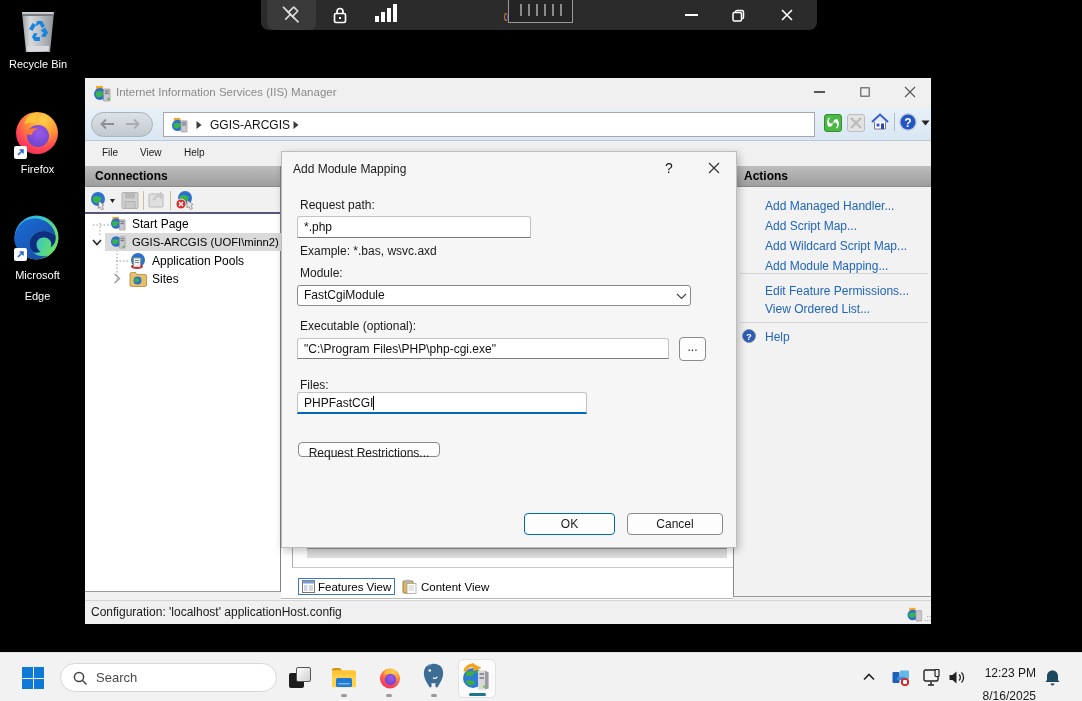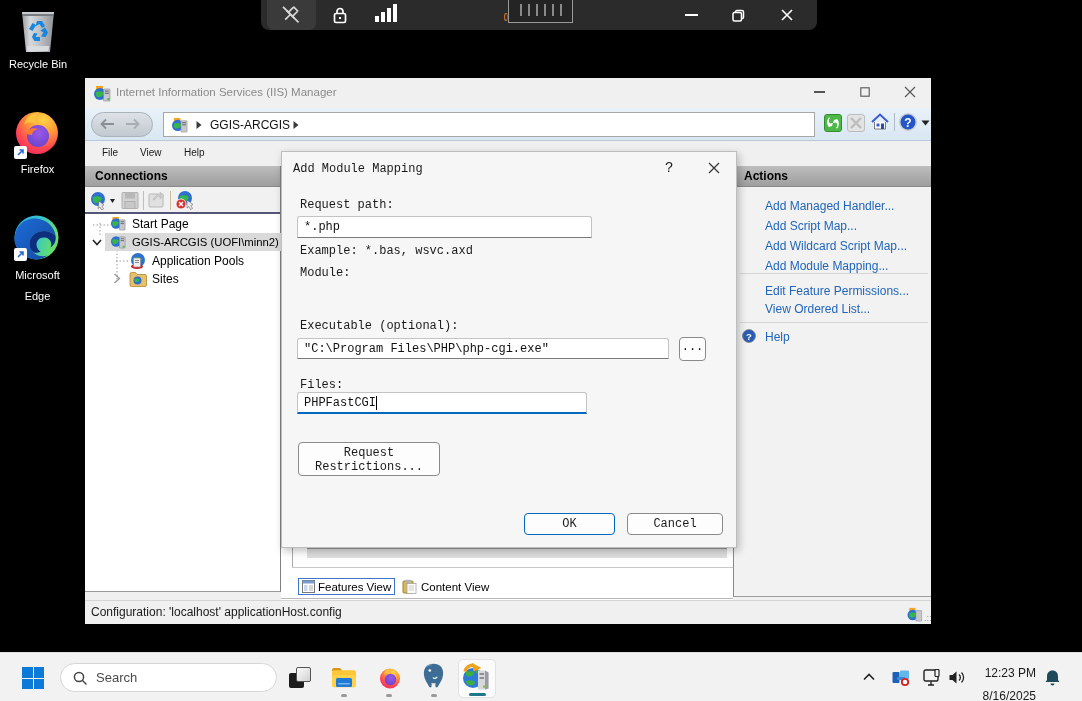--- a/index.html
+++ b/index.html
@@ -42,21 +42,21 @@
 .panelhdr { position:absolute; left:0; top:0; width:100%; height:21px;
   background:linear-gradient(#bdbdbd,#9e9e9e); border-bottom:1px solid #8a8a8a;
   font-size:12px; font-weight:bold; color:#000; padding:3px 0 0 10px; }
 #conntools { left:0; top:21px; width:195px; height:27px; background:#f1f1f1;
   border-bottom:2px solid #55557a; }
 .treerow { position:absolute; left:0; width:195px; height:18px; font-size:12px;
   color:#000; white-space:nowrap; }
 
 
 #dlg { left:281px; top:151px; width:456px; height:397px; background:#f6f6f6;
-  border:1px solid #bdbdbd; box-shadow:2px 3px 8px rgba(0,0,0,0.25);font-family:Liberation Mono, monospace; }
+  border:1px solid #bdbdbd; box-shadow:2px 3px 8px rgba(0,0,0,0.25); }
 #dlg .lbl { position:absolute; font-size:12px; color:#1a1a1a; }
 .tbox { position:absolute; background:#fff; border:1px solid #c3c3c3;
   border-bottom:1px solid #7a7a7a; border-radius:3px 3px 0 0; font-size:12px;
   color:#111; padding:3px 0 0 6px; }
 .combo { position:absolute; background:#fff; border:1px solid #8a8a8a;
   border-radius:3px; font-size:12px; color:#111; padding:2px 0 0 6px; }
 .wbtn { position:absolute; background:#fdfdfd; border:1px solid #8a8a8a;
   border-radius:4px; font-size:12px; color:#1a1a1a; text-align:center; }
 
 
@@ -408,29 +408,34 @@
   </div>
 </div>
 
 <div id="dlg" class="abs">
   <div class="lbl" style="left:11px;top:10px">Add Module Mapping</div>
   <div class="lbl" style="left:383px;top:8px;font-size:14px">?</div>
   <svg class="abs" style="left:426px;top:10px" width="12" height="12" viewBox="0 0 12 12">
     <path d="M1 1 L11 11 M11 1 L1 11" stroke="#333" stroke-width="1.2"></path>
   </svg>
   <div class="lbl" style="left:18px;top:46px">Request path:</div>
-  <div class="tbox" style="left:15px;top:64px;width:295px;height:22px">*.php</div>
+  <div class="tbox" style="left:15px;top:64px;width:234px;height:22px">*.php</div>
   <div class="lbl" style="left:18px;top:92px">Example: *.bas, wsvc.axd</div>
   <div class="lbl" style="left:18px;top:114px">Module:</div>
+  <div class="combo" style="left:15px;top:133px;width:394px;height:21px">FastCgiModule
+    <svg class="abs" style="left:378px;top:7px" width="11" height="7" viewBox="0 0 11 7">
+        <path d="M1 1 L5.5 5.5 L10 1" fill="none" stroke="#444" stroke-width="1.2"></path>
+      </svg>
+  </div>
   <div class="lbl" style="left:18px;top:167px">Executable (optional):</div>
   <div class="tbox" style="left:15px;top:186px;width:372px;height:21px">"C:\Program Files\PHP\php-cgi.exe"</div>
   <div class="wbtn" style="left:397px;top:185px;width:27px;height:24px;padding-top:2px">...</div>
   <div class="lbl" style="left:18px;top:226px">Files:</div>
   <div class="tbox" style="left:15px;top:240px;width:290px;height:22px;border-bottom:2px solid #0067c0">PHPFastCGI<span style="border-left:1px solid #000;margin-left:0px"></span></div>
-  <div class="wbtn" style="left:16px;top:290px;width:142px;height:34px;padding-top:3px">Request Restrictions...</div>
+  <div class="wbtn" style="left:16px;top:290px;width:142px;height:15px;padding-top:3px">Request Restrictions...</div>
   <div class="wbtn" style="left:242px;top:361px;width:91px;height:22px;padding-top:3px;border:1.5px solid #0067c0">OK</div>
   <div class="wbtn" style="left:345px;top:361px;width:96px;height:22px;padding-top:3px">Cancel</div>
 </div>
 
 <div id="taskbar" class="abs">
 
   <div class="abs" style="left:22px;top:14px;width:22px;height:22px">
     <div class="abs" style="left:0;top:0;width:10.5px;height:10.5px;background:#0e7ad8"></div>
     <div class="abs" style="left:11.5px;top:0;width:10.5px;height:10.5px;background:#0e7ad8"></div>
     <div class="abs" style="left:0;top:11.5px;width:10.5px;height:10.5px;background:#0e7ad8"></div>

